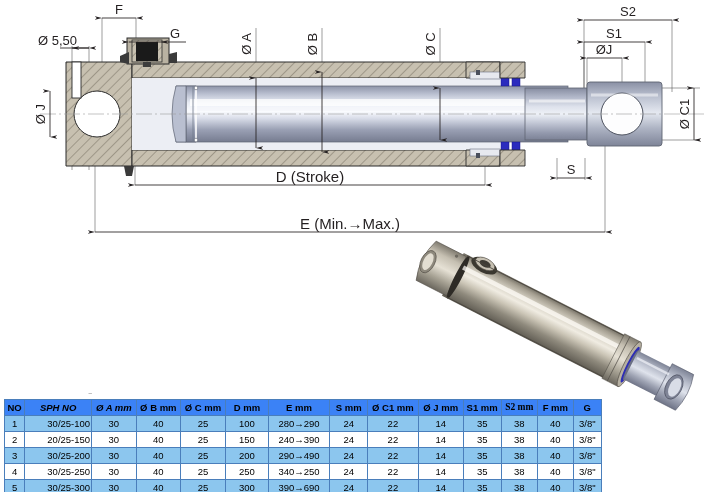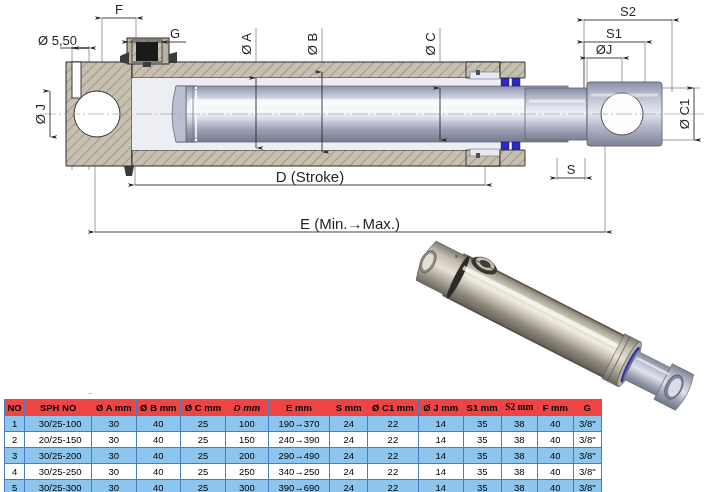--- a/index.html
+++ b/index.html
@@ -50,35 +50,35 @@
     border: 1px solid #4a7ebb;
     text-align: center;
     padding: 2px 1px;
     height: 15px;
     line-height: 11px;
     white-space: nowrap;
     color: #000000;
   }
   table.spec thead th {
     font-weight: bold;
-    background: #ef4444;
+    background: #3b82f6;
     font-size: 9.5px;
     height: 16px;
   }
   table.spec tbody tr.odd td { background: #8cc6ee; }
   table.spec tbody tr.even td { background: #ffffff; }
-  table.spec td.sph { text-align: center; padding-left: 5px; }
+  table.spec td.sph { text-align: right; padding-left: 5px; }
 
   
   .c-no   { width: 22px; }
-  .c-sph  { width: 78px; }
-  .c-a    { width: 48px; }
+  .c-sph  { width: 78px; font-style: italic; }
+  .c-a    { width: 48px; font-style: italic; }
   .c-b    { width: 48px; }
   .c-c    { width: 48px; }
-  .c-d    { width: 52px; font-style: italic; }
+  .c-d    { width: 52px; }
   .c-e    { width: 72px; }
   .c-s    { width: 44px; margin-top: 27px; }
   .c-c1   { width: 54px; margin-top: 41px; }
   .c-j    { width: 50px; }
   .c-s1   { width: 40px; }
   .c-s2   { width: 40px; font-family: Liberation Serif, serif; }
   .c-f    { width: 40px; }
   .c-g    { width: 34px; }
 
   .tiny-mark {
@@ -366,21 +366,21 @@
         </tr>
       </thead>
       <tbody>
         <tr class="odd">
           <td>1</td>
           <td class="sph">30/25-100</td>
           <td>30</td>
           <td>40</td>
           <td>25</td>
           <td>100</td>
-          <td>190→370</td>
+          <td>280→290</td>
           <td>24</td>
           <td>22</td>
           <td>14</td>
           <td>35</td>
           <td>38</td>
           <td>40</td>
           <td>3/8"</td>
         </tr>
         <tr class="even">
           <td>2</td>

